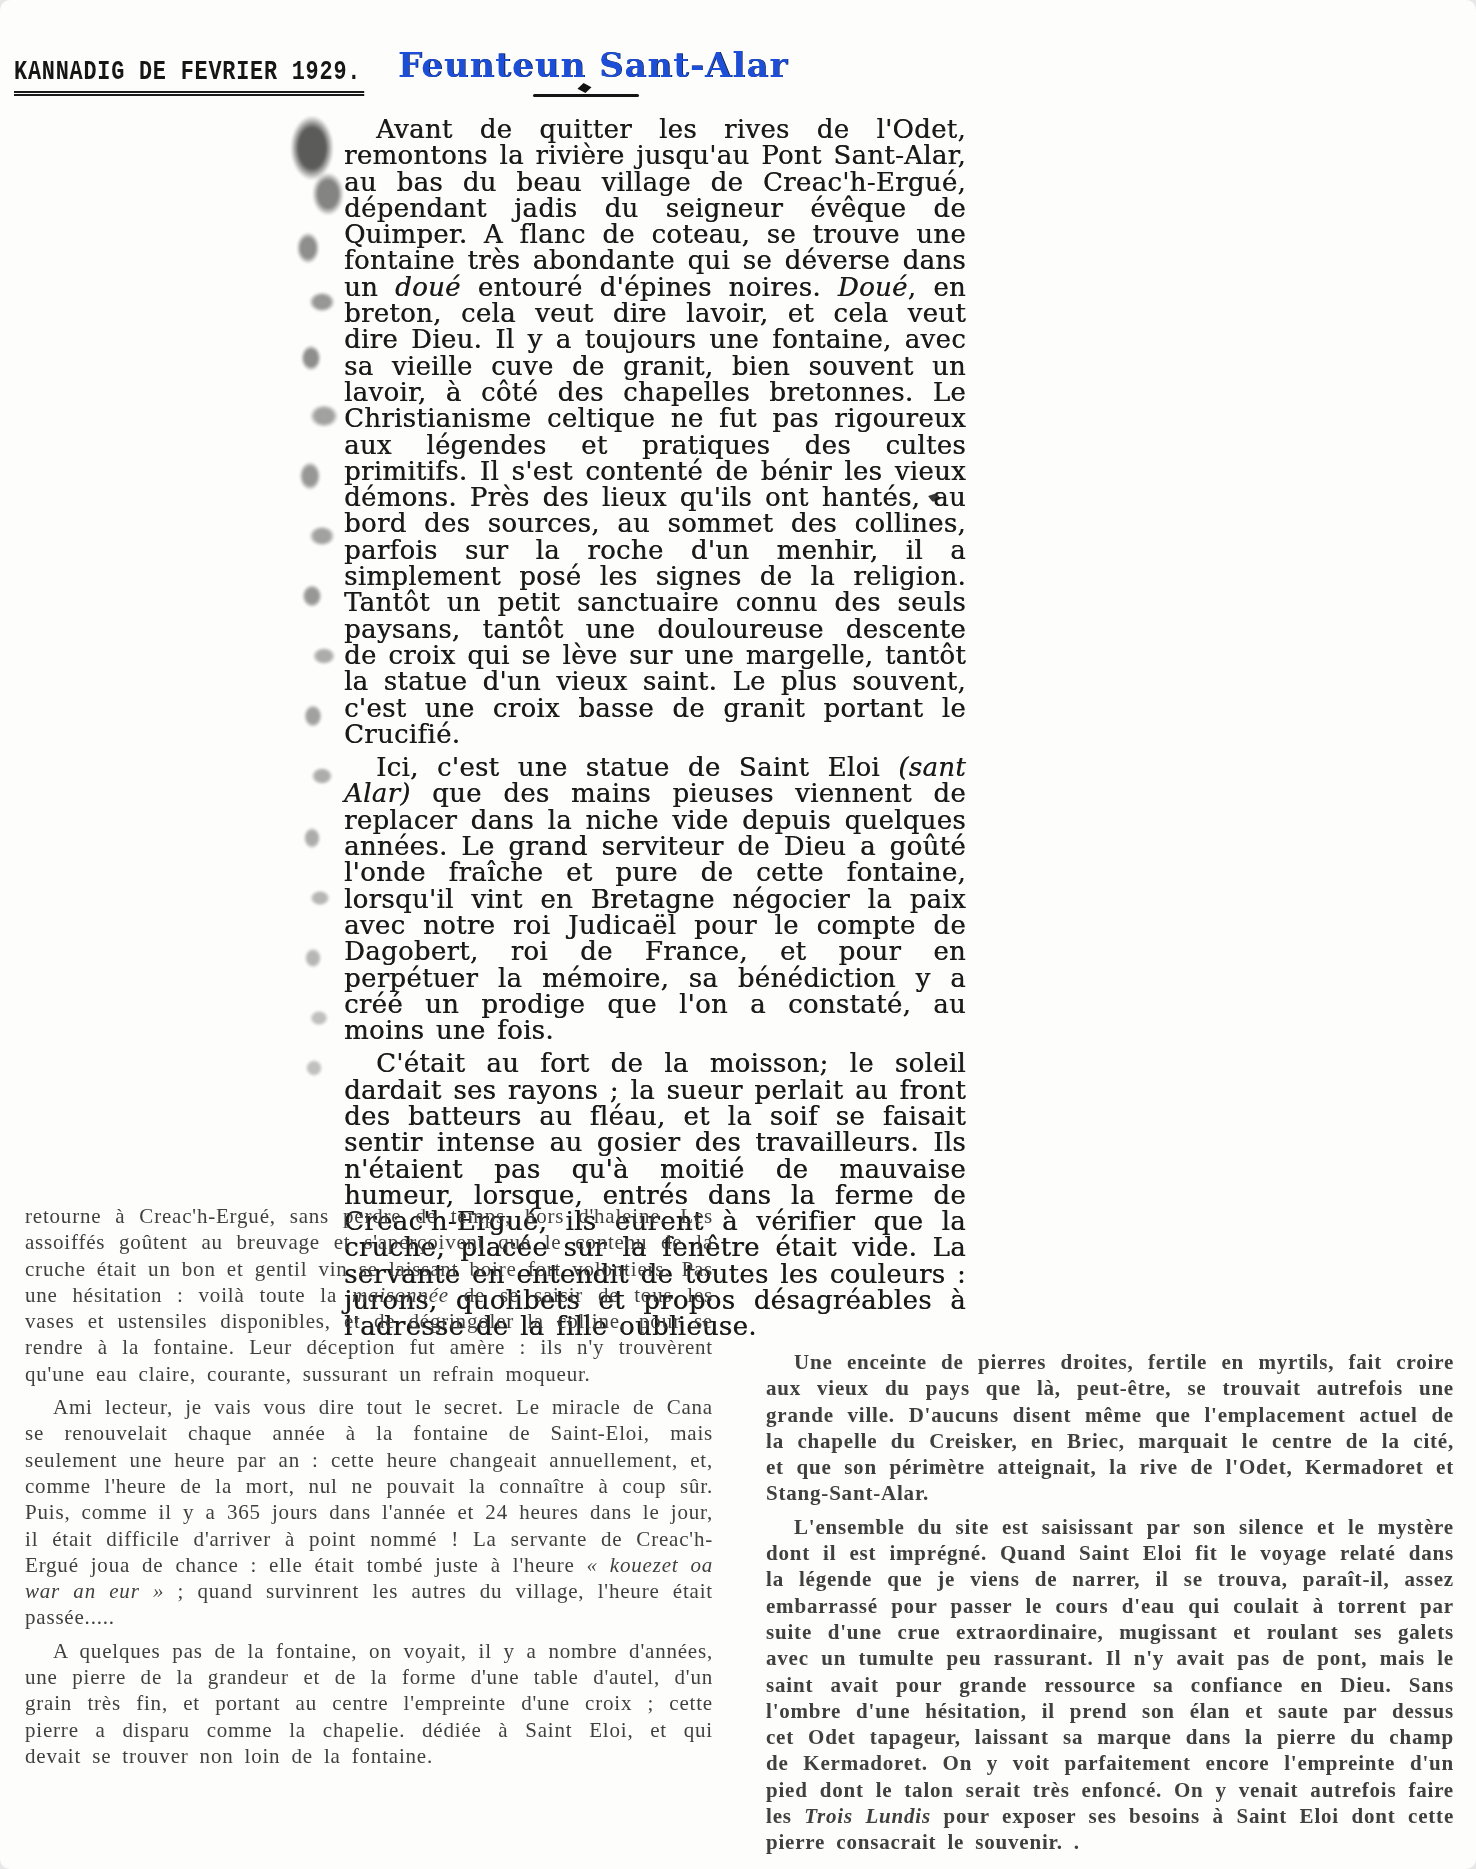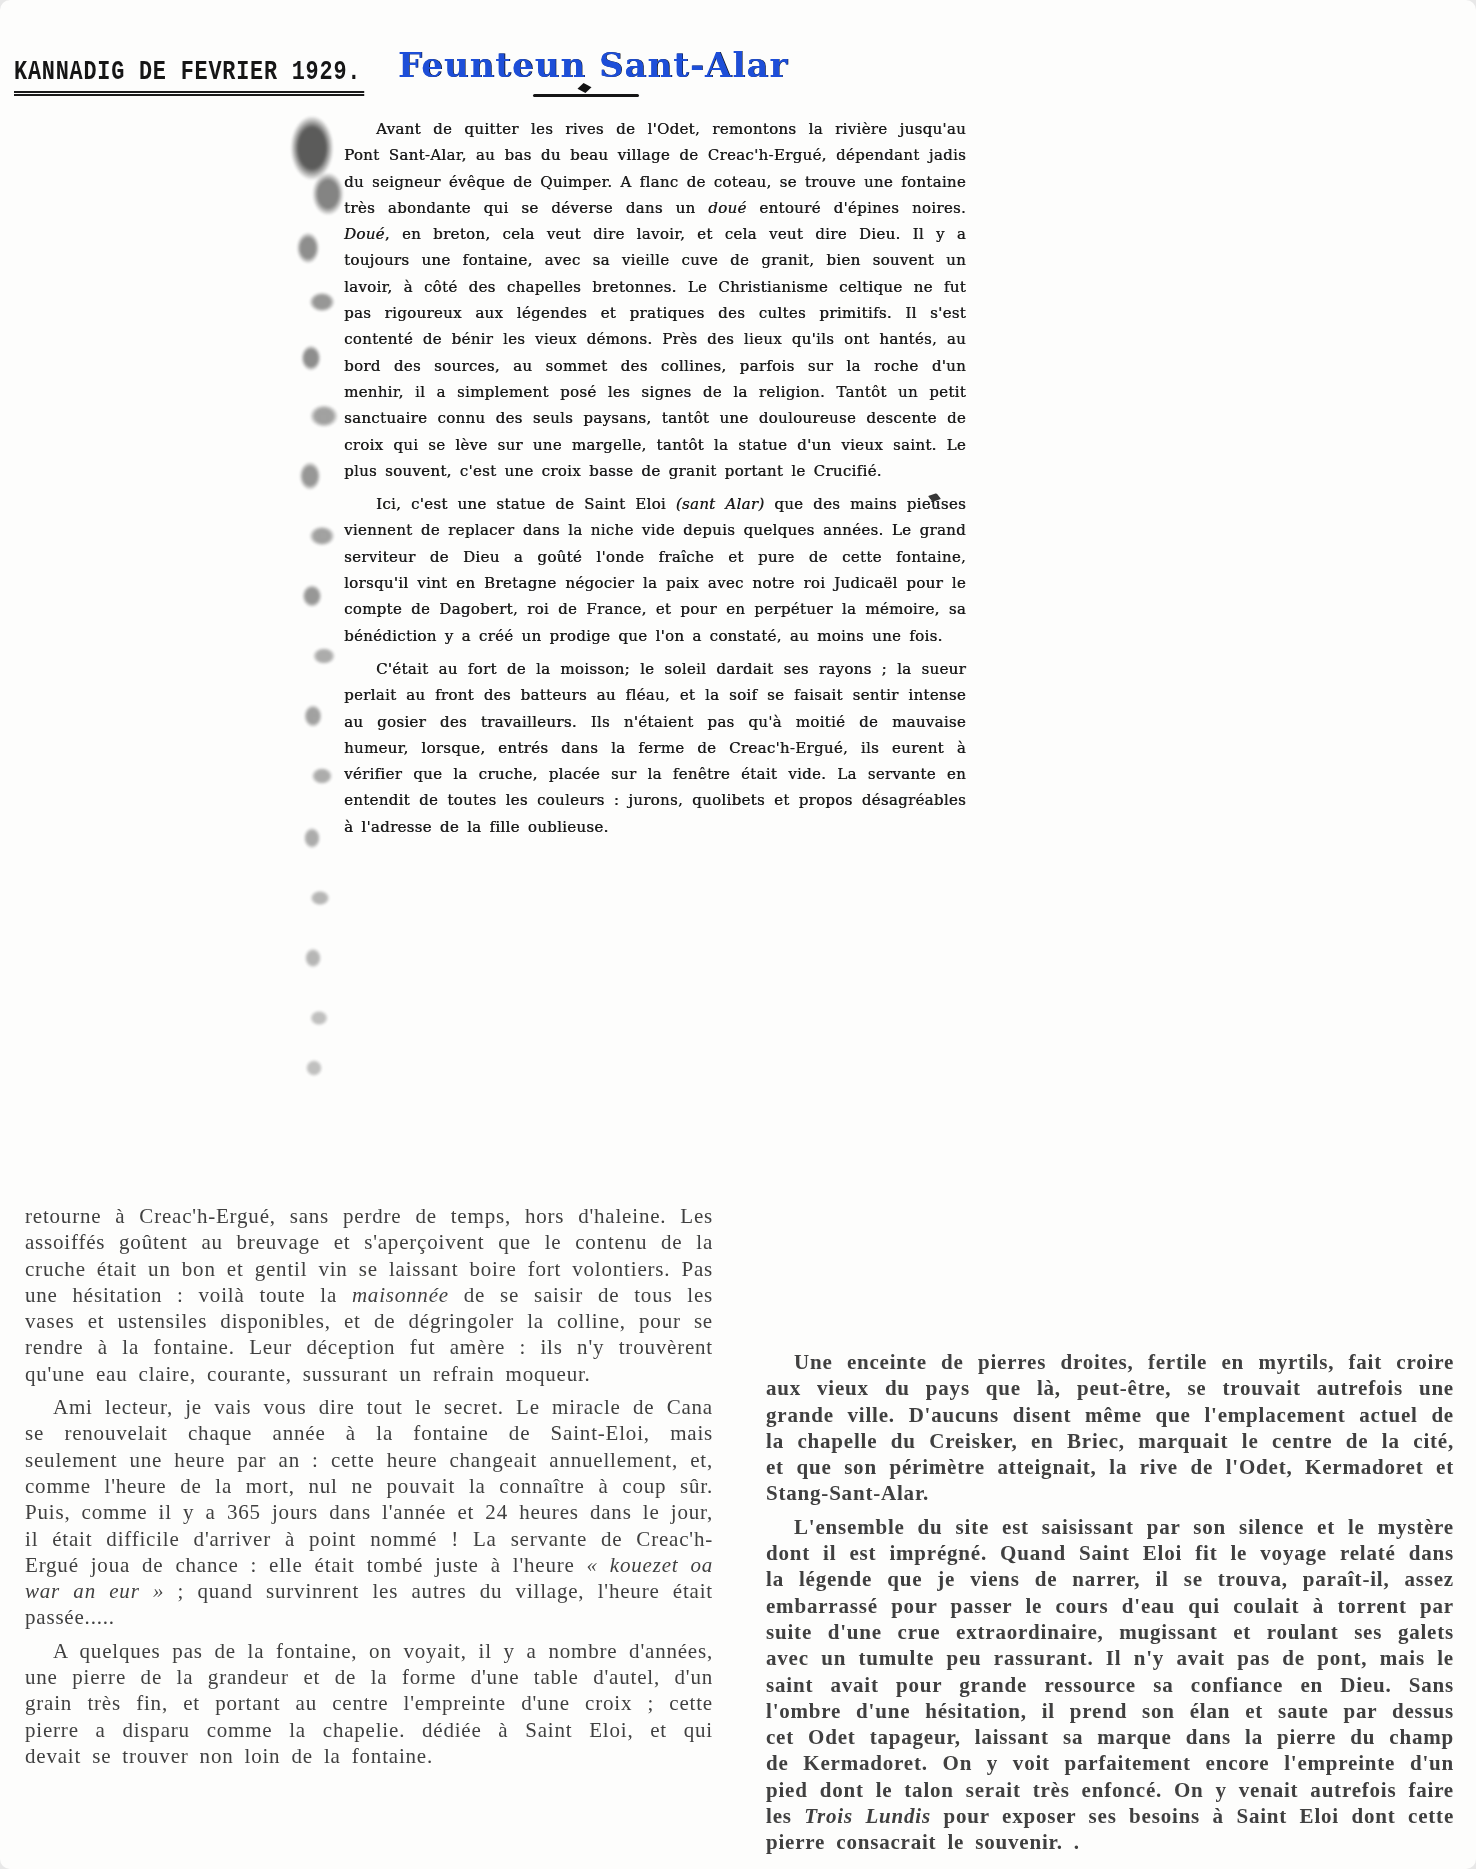--- a/index.html
+++ b/index.html
@@ -37,21 +37,21 @@
     background:#151515;border-radius:2px;
   }
   .title-mark{
     position:absolute;left:580px;top:84px;width:9px;height:8px;
     background:#121212;transform:rotate(28deg) skewX(-18deg);
   }
   
   .intro{
     position:absolute;left:344px;top:116px;width:622px;
     font-family:"DejaVu Serif",serif;
-    font-size:15px;line-height:26.3px;
+    font-size:26px;line-height:26.3px;
     letter-spacing:0.3px;word-spacing:3px;
     text-align:justify;
     color:#191919;
     text-shadow:0.4px 0 0 rgba(25,25,25,.8);
   }
   .intro p{margin:0 0 7px 0;text-indent:32px;}
   
   .col{
     position:absolute;
     font-family:"Liberation Serif",serif;

